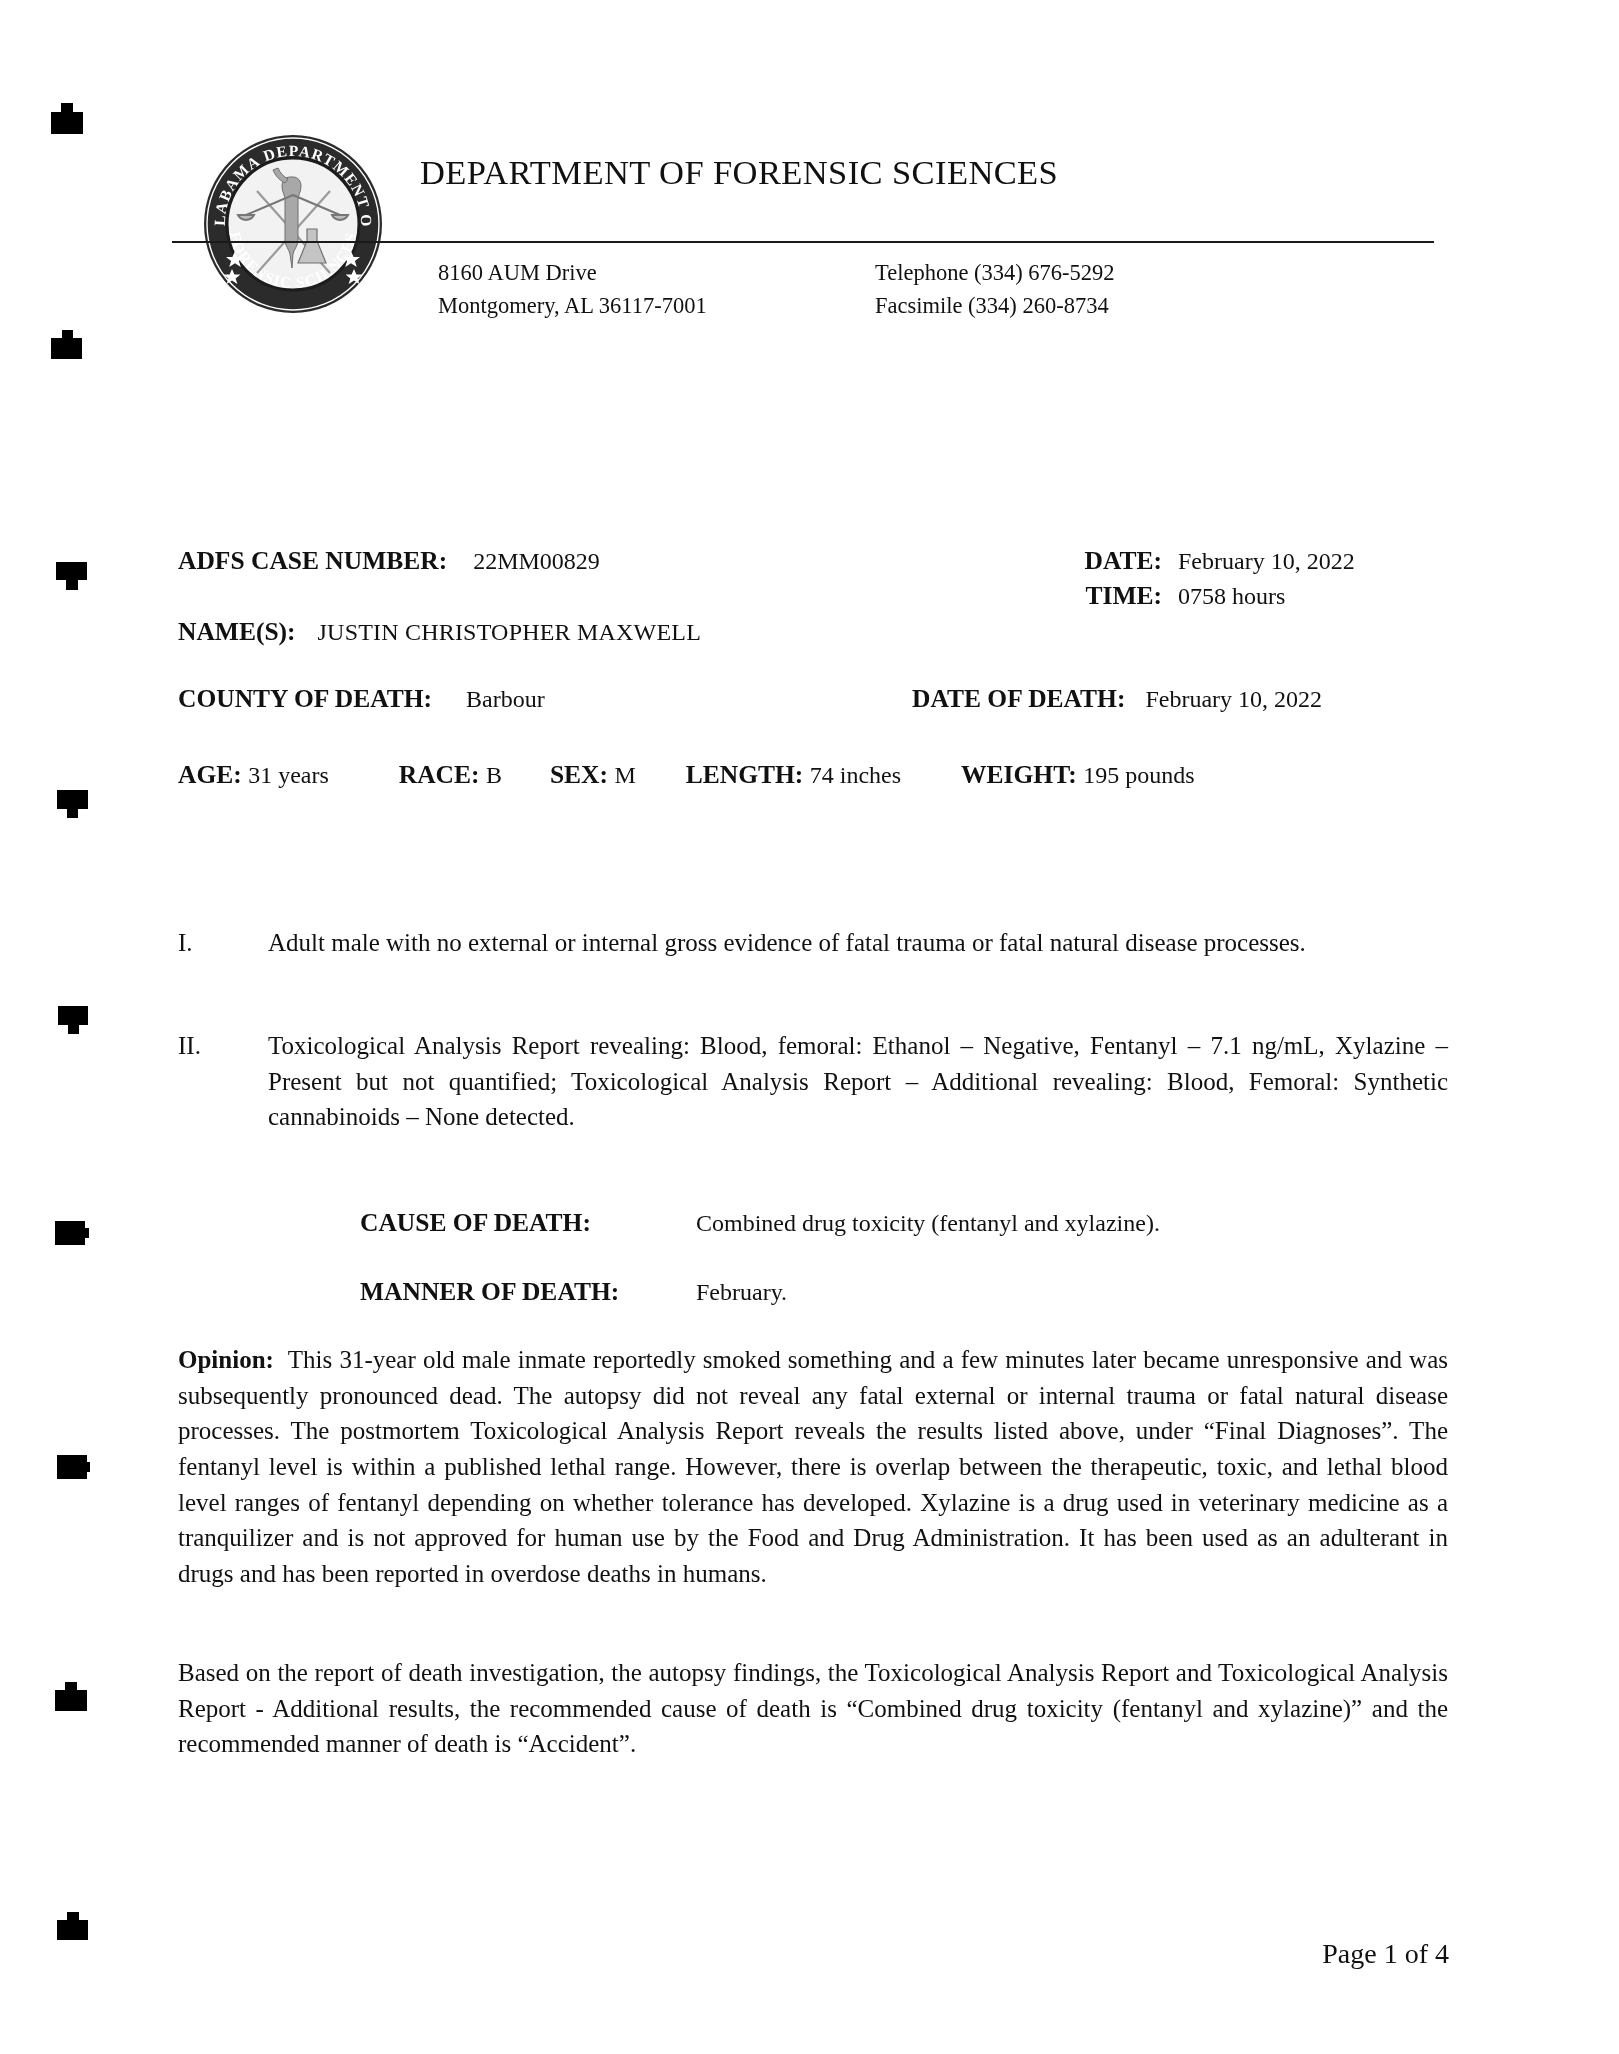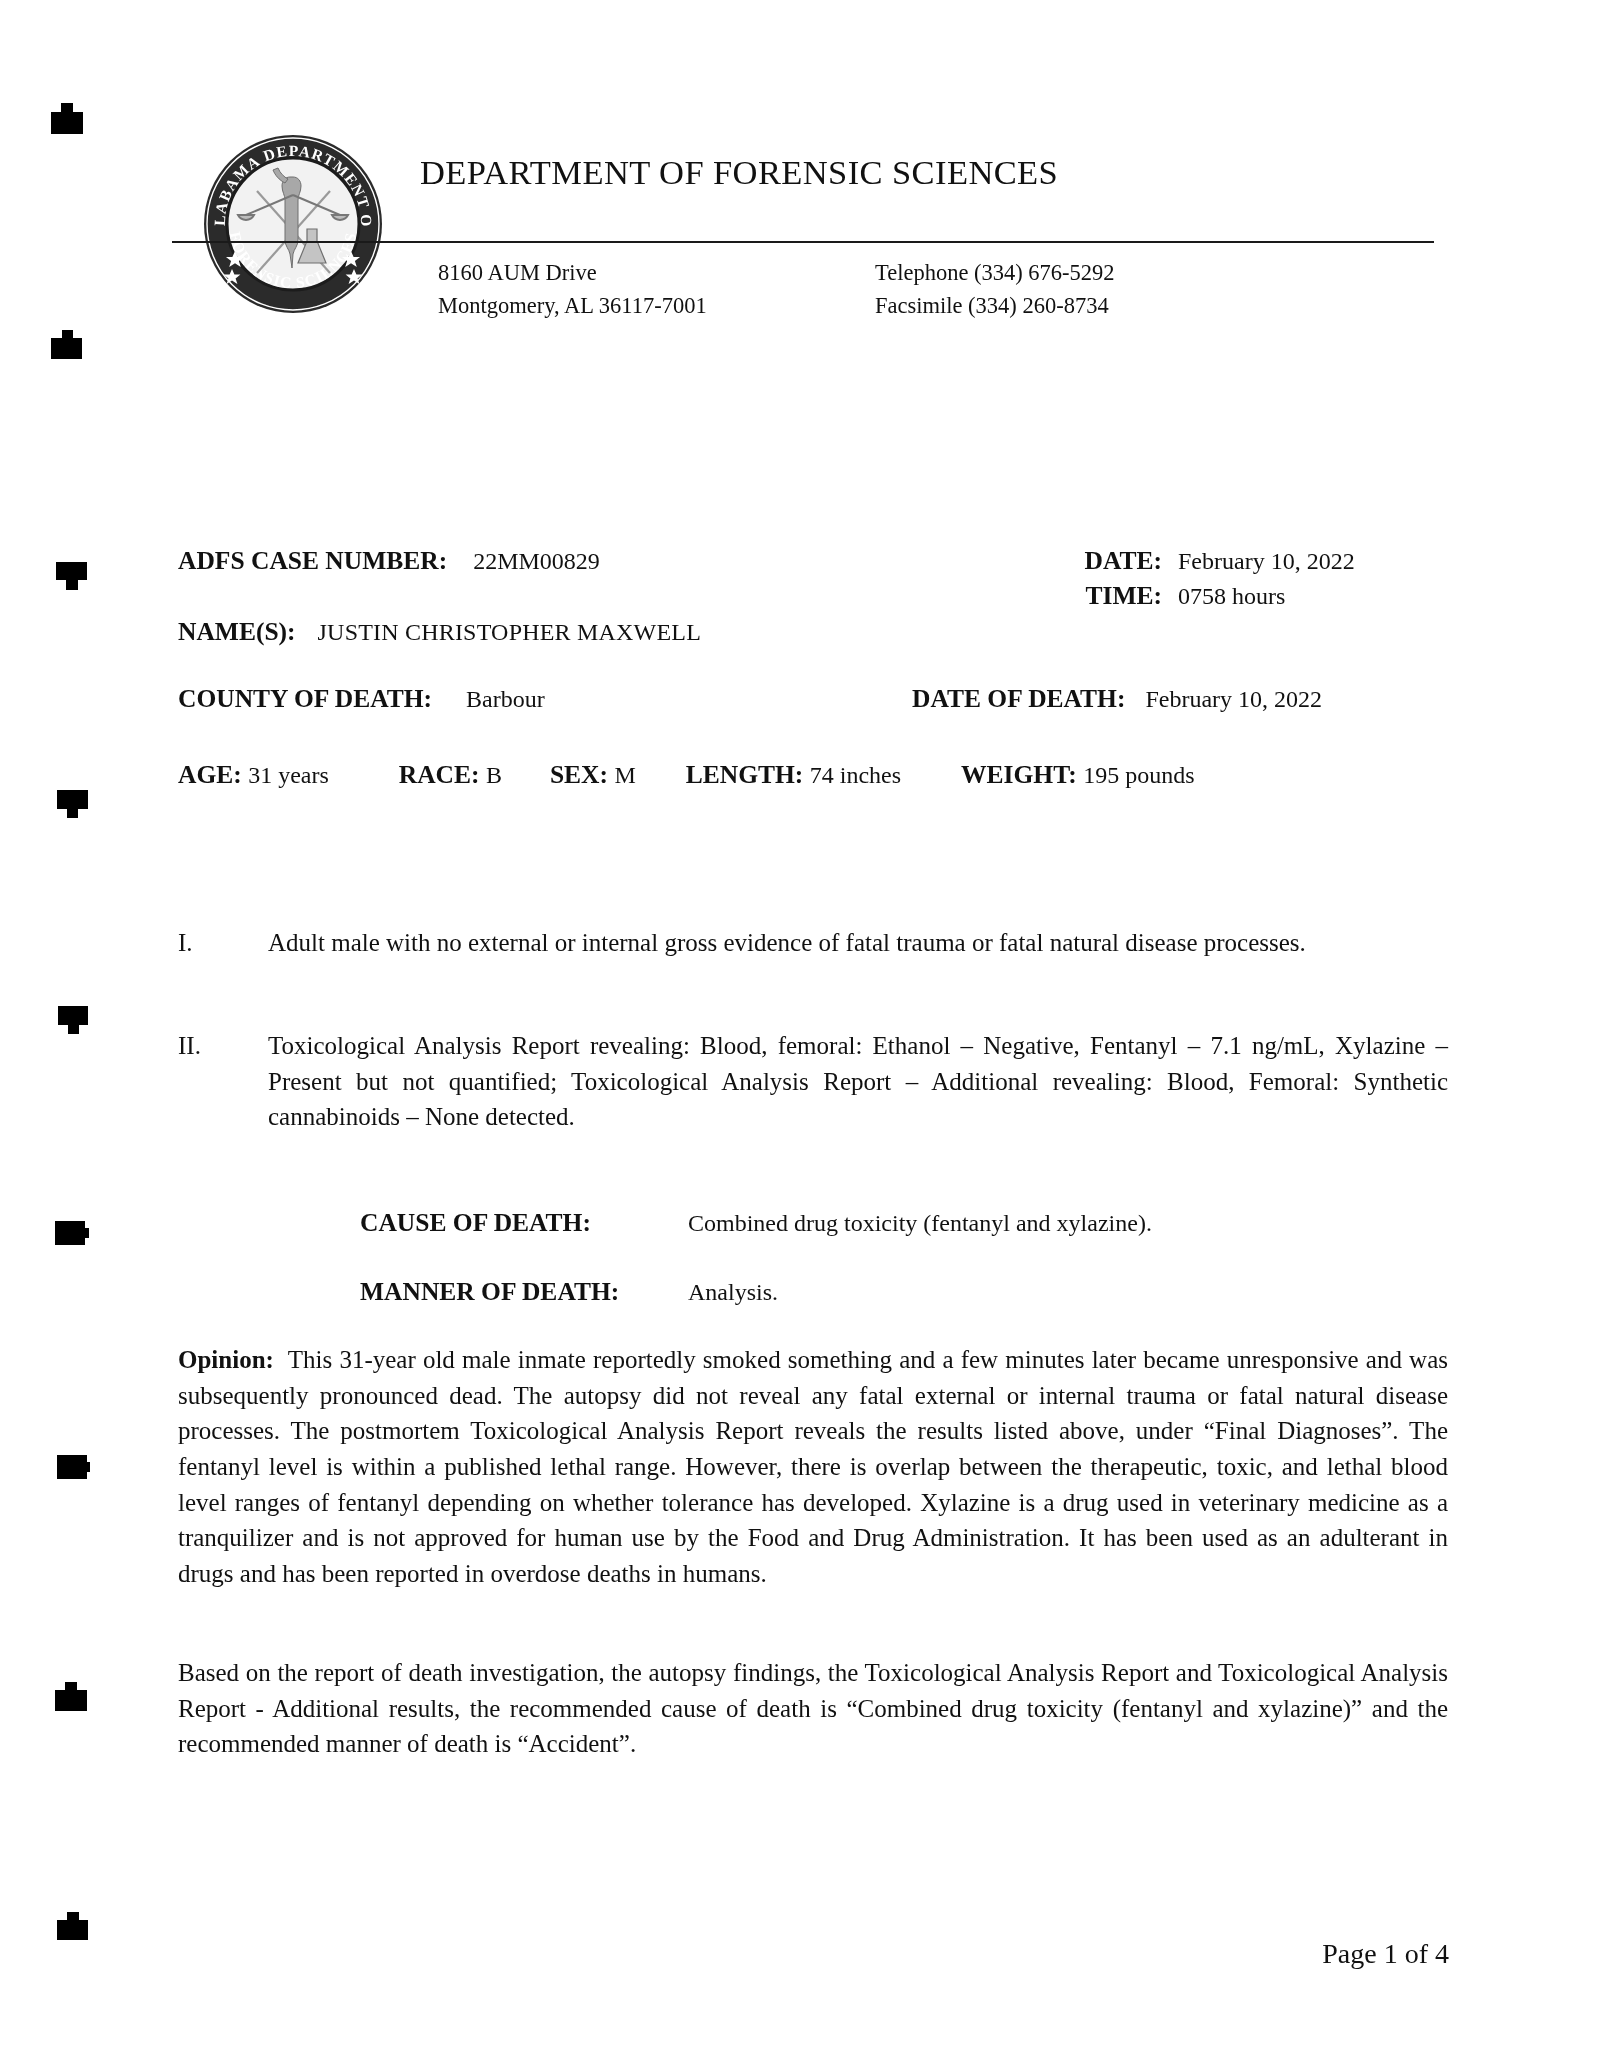--- a/index.html
+++ b/index.html
@@ -98,21 +98,21 @@
 
   .dx-1 { left:178px; top:925px; width:1270px; }
   .dx-2 { left:178px; top:1028px; width:1270px; }
 
   
   .cm { position:absolute; font-size:25.5px; }
   .cm .lbl { font-weight:bold; }
   .cm .val { font-weight:normal; font-size:24px; }
   .cod { left:360px; top:1208px; }
   .mod { left:360px; top:1277px; }
-  .cm .val { margin-left:8px; }
+  .cm .val { margin-left:16px; }
   .cm-lbl-w { display:inline-block; width:320px; }
 
   
   .para {
     position:absolute; left:178px; width:1270px;
     font-size:25px; line-height:1.425; text-align:justify;
   }
   .para b { font-weight:bold; }
   .p-opinion { top:1342px; }
   .p-based   { top:1655px; }
@@ -257,21 +257,21 @@
   <div class="dx dx-2">
     <span class="num">II.</span>
     <div class="body">Toxicological Analysis Report revealing: Blood, femoral: Ethanol – Negative, Fentanyl – 7.1 ng/mL, Xylazine – Present but not quantified; Toxicological Analysis Report – Additional revealing: Blood, Femoral: Synthetic cannabinoids – None detected.</div>
   </div>
 
   <div class="cm cod">
     <span class="lbl cm-lbl-w">CAUSE OF DEATH:</span><span class="val">Combined drug toxicity (fentanyl and xylazine).</span>
   </div>
 
   <div class="cm mod">
-    <span class="lbl cm-lbl-w">MANNER OF DEATH:</span><span class="val">Analysis.</span>
+    <span class="lbl cm-lbl-w">MANNER OF DEATH:</span><span class="val">February.</span>
   </div>
 
   <div class="para p-opinion">
     <b>Opinion:</b>&nbsp; <span>This 31-year old male inmate reportedly smoked something and a few minutes later became unresponsive and was subsequently pronounced dead. The autopsy did not reveal any fatal external or internal trauma or fatal natural disease processes. The postmortem Toxicological Analysis Report reveals the results listed above, under “Final Diagnoses”.   The fentanyl level is within a published lethal range.  However, there is overlap between the therapeutic, toxic, and lethal blood level ranges of fentanyl depending on whether tolerance has developed.  Xylazine is a drug used in veterinary medicine as a tranquilizer and is not approved for human use by the Food and Drug Administration.  It has been used as an adulterant in drugs and has been reported in overdose deaths in humans.</span>
   </div>
 
   <div class="para p-based">Based on the report of death investigation, the autopsy findings, the Toxicological Analysis Report and Toxicological Analysis Report - Additional results, the recommended cause of death is “Combined drug toxicity (fentanyl and xylazine)” and the recommended manner of death is “Accident”.</div>
 
   <div class="footer">Page 1 of 4</div>
 

